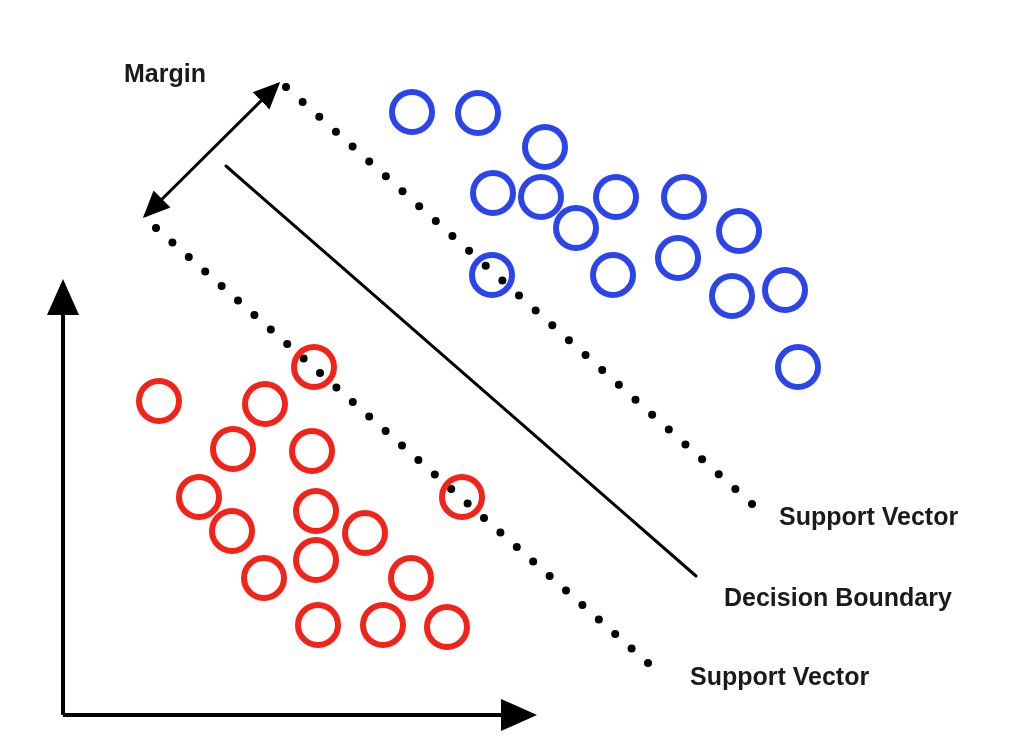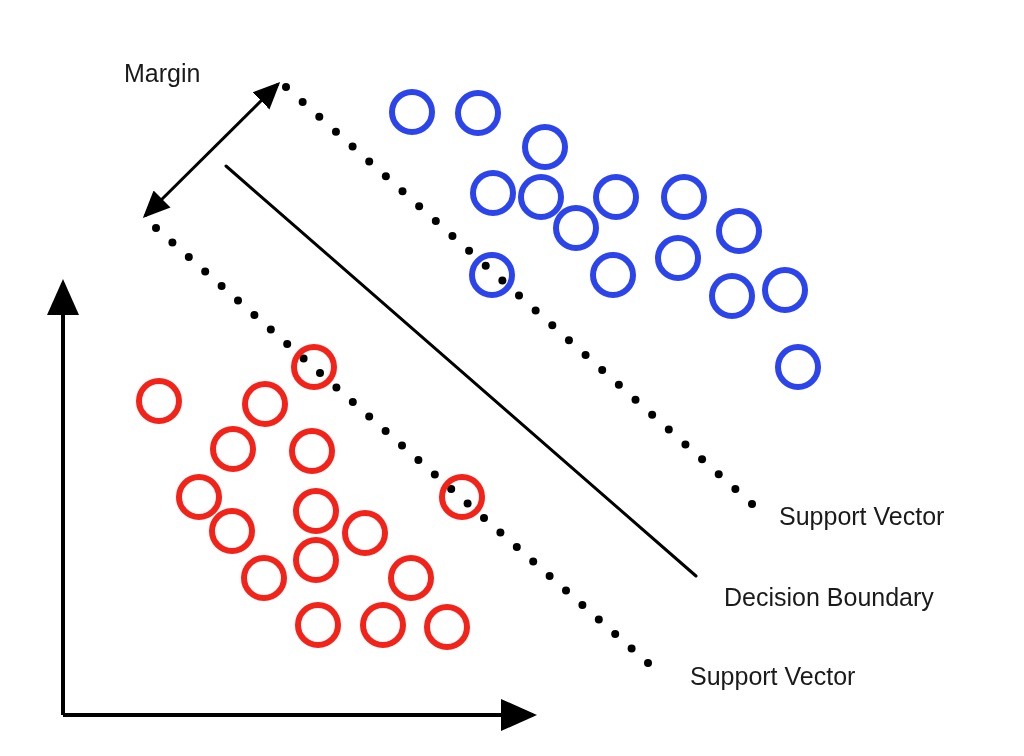--- a/index.html
+++ b/index.html
@@ -9,20 +9,21 @@
   }
   body {
     font-family: "Liberation Sans", sans-serif;
   }
   #canvas {
     position: relative;
     width: 1024px;
     height: 756px;
     background: #ffffff;
     overflow: hidden;
+    font-weight: bold;
   }
   #diagram-svg {
     position: absolute;
     top: 0;
     left: 0;
     width: 1024px;
     height: 756px;
   }
   .label-text {
     font-family: "Liberation Sans", sans-serif;

